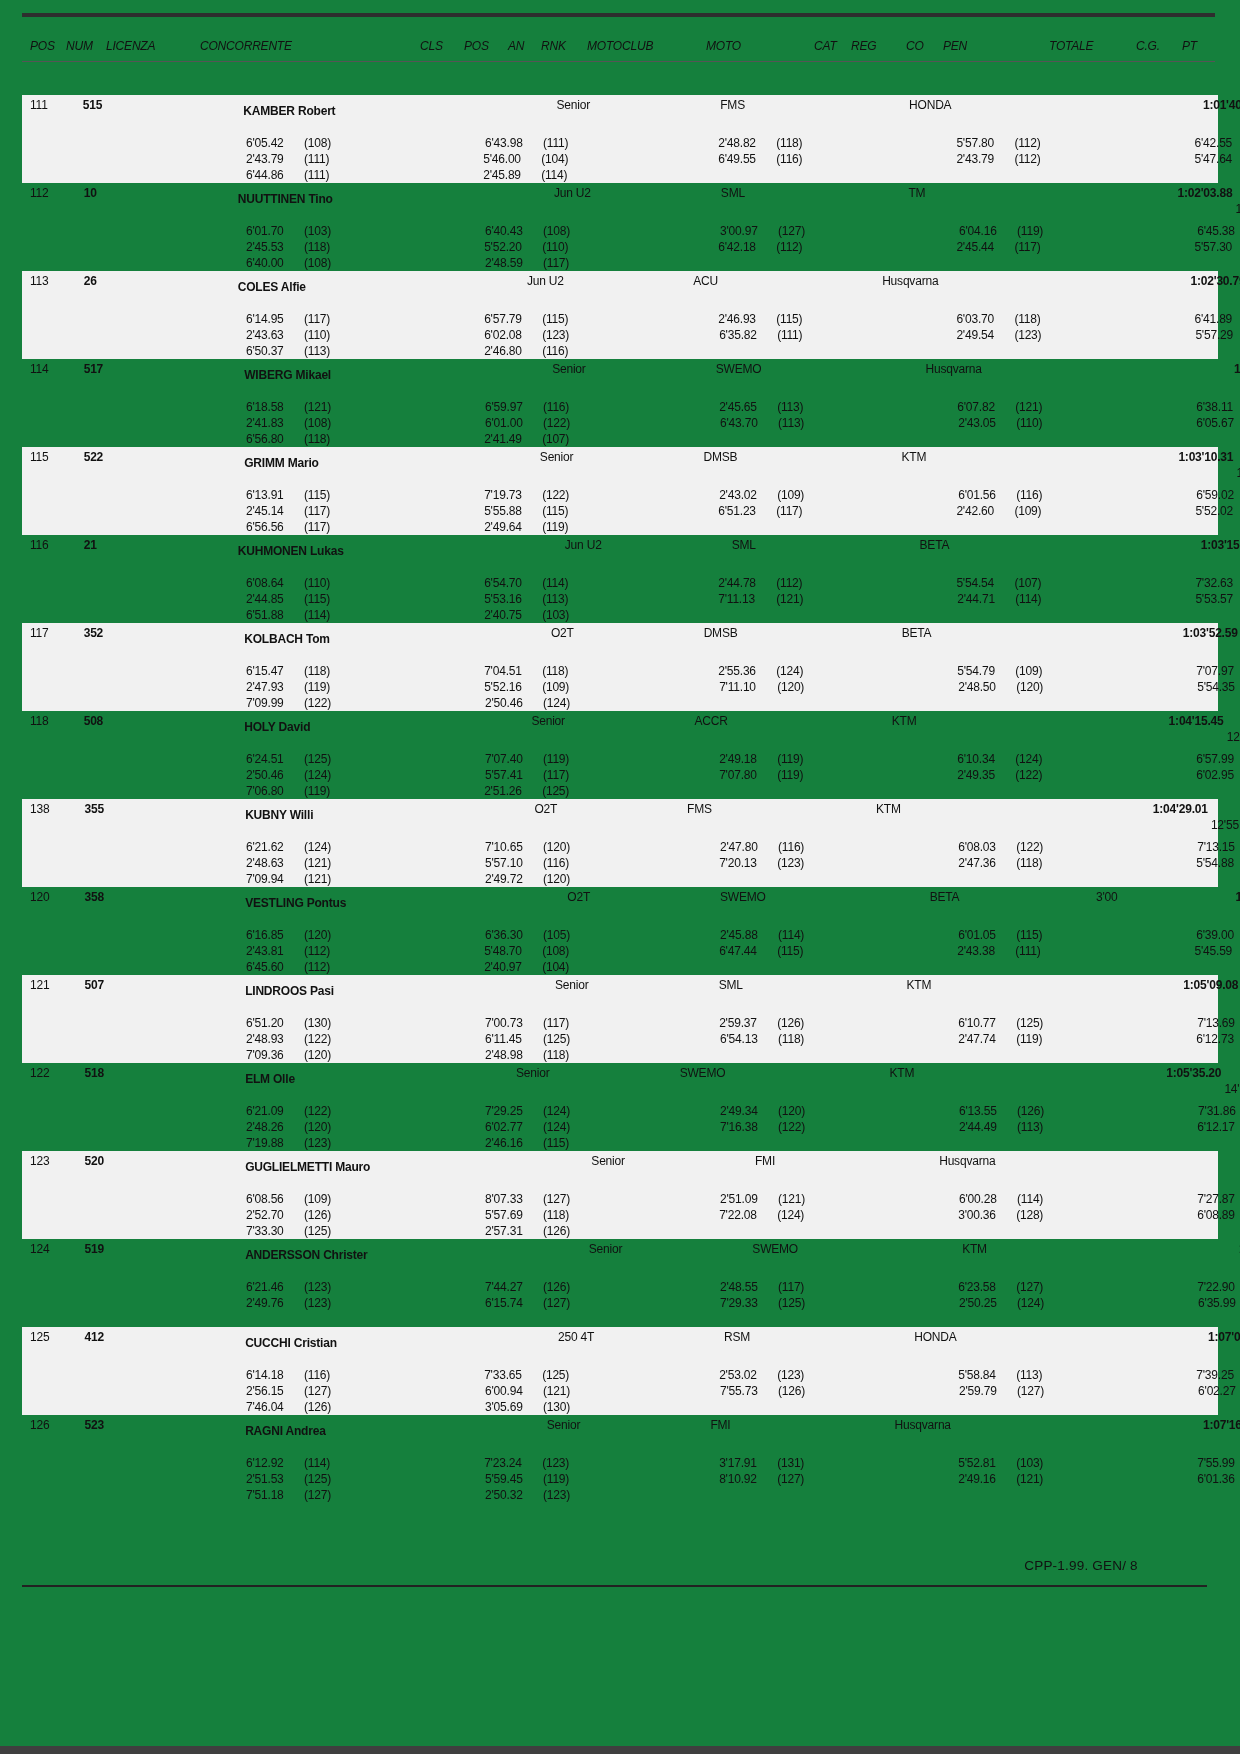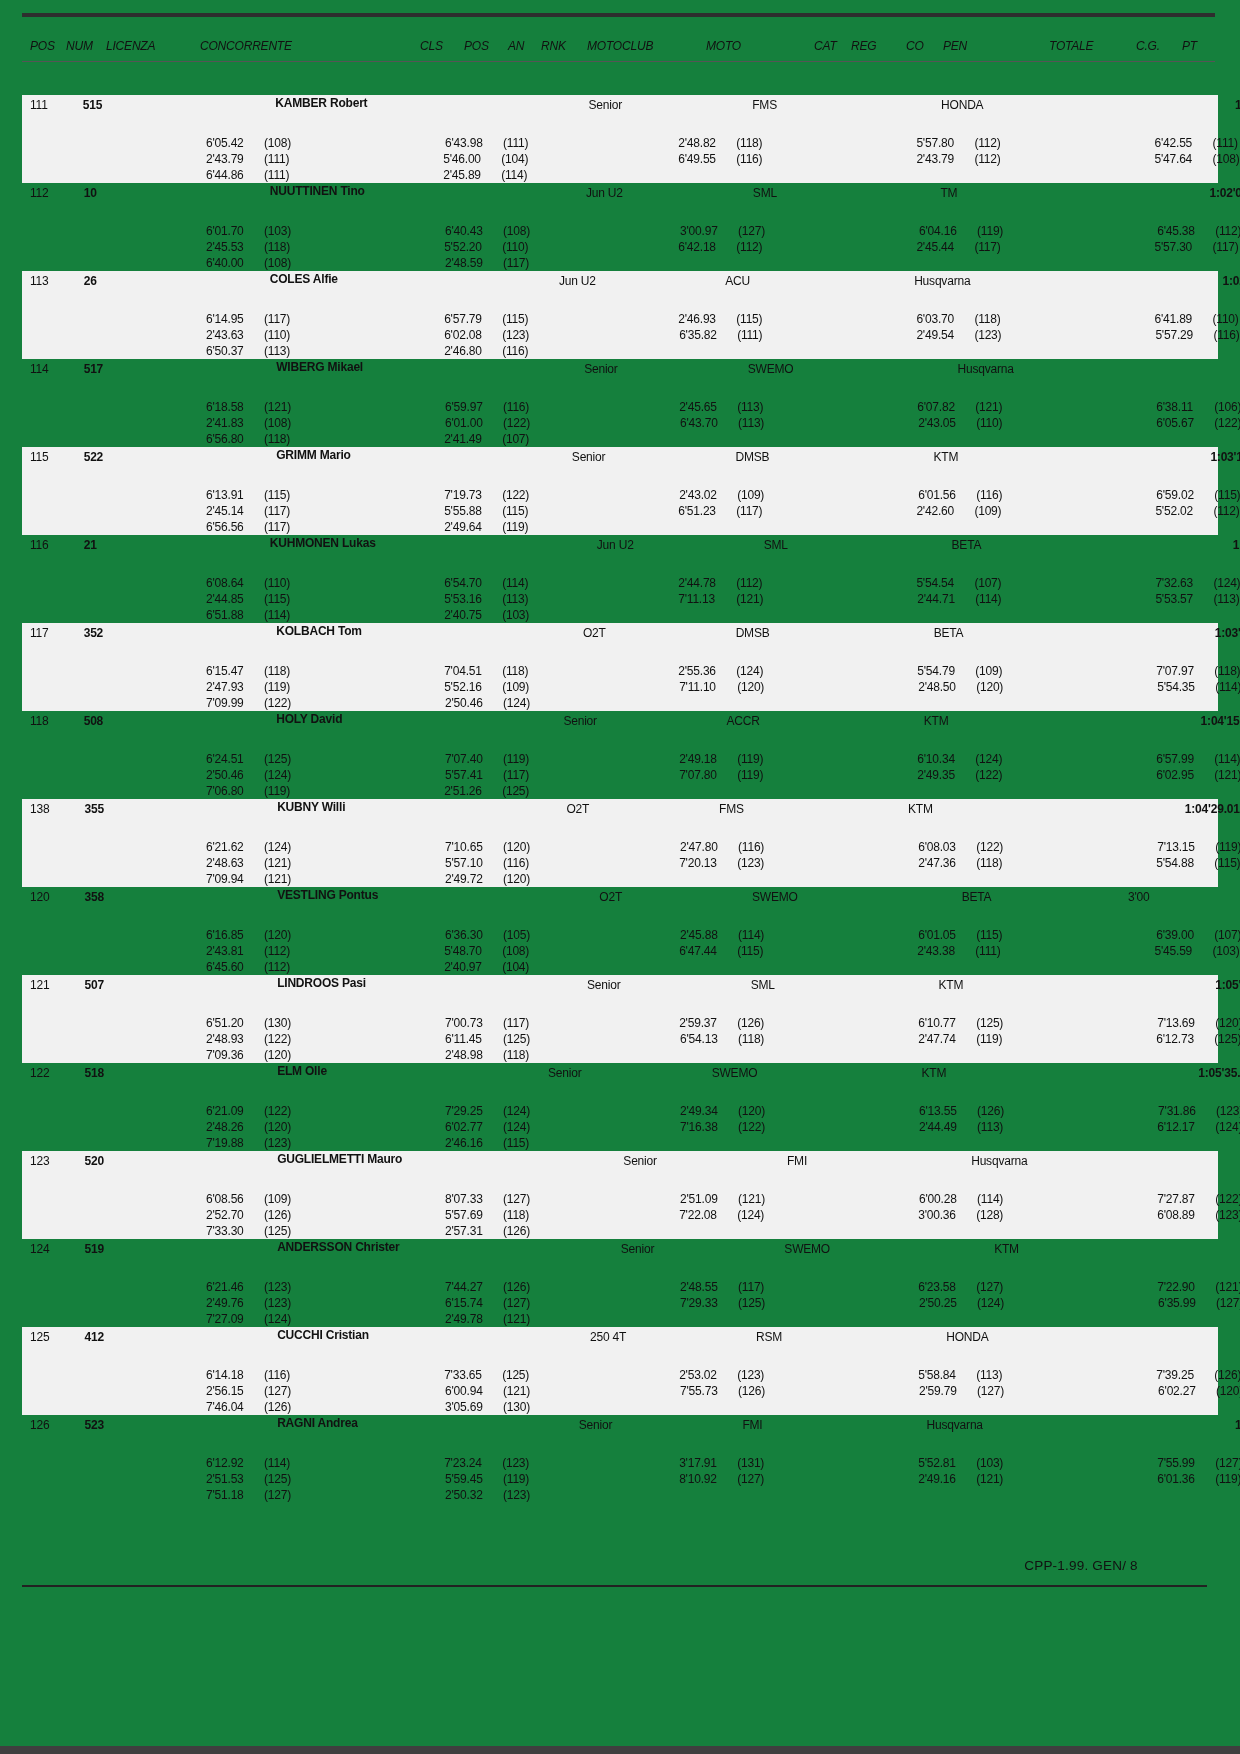--- a/index.html
+++ b/index.html
@@ -14,28 +14,28 @@
   .hc10{left:814px}.hc11{left:851px}.hc12{left:906px}.hc13{left:943px}.hc14{left:1049px}
   .hc15{left:1136px}.hc16{left:1182px}
   .header-rule{position:absolute;left:22px;right:25px;top:61px;height:1px;background:#555;}
   .riders{position:absolute;top:95px;left:0;right:0;}
   .rider{position:relative;height:88px;}
   .rider.shaded::before{content:"";position:absolute;left:22px;right:22px;top:0;bottom:0;background:#f1f1f1;}
   .rider span{position:relative;}
   .r-pos,.r-num,.r-name,.r-cls,.r-club,.r-moto,.r-pen,.r-tot,.r-gap{position:absolute;white-space:nowrap;line-height:16px;}
   .r-pos{left:30px;top:2px;}
   .r-num{left:62px;top:2px;font-weight:bold;}
-  .r-name{left:200px;top:0;font-weight:bold;margin-left:32px;}
+  .r-name{left:200px;top:8px;font-weight:bold;}
   .r-cls{left:418px;top:2px;}
   .r-club{left:545px;top:2px;width:120px;text-align:left;}
   .r-moto{left:706px;top:2px;margin-top:36px;}
   .r-pen{left:840px;top:2px;width:90px;text-align:right;}
   .r-tot{left:955px;top:2px;width:157px;text-align:right;font-weight:bold;}
   .r-gap{left:955px;top:18px;width:157px;text-align:right;}
-  .lapline{position:absolute;left:0;right:0;height:16px;line-height:16px;}
+  .lapline{position:absolute;left:0;right:0;height:16px;line-height:16px;padding-left:40px;}
   .l1{top:40px}.l2{top:56px}.l3{top:72px}
   .lapcell{position:absolute;white-space:nowrap;}
   .lc0{left:206px}.lc1{left:360px}.lc2{left:510px}.lc3{left:664px}.lc4{left:818px}
   .lt{display:inline-block;width:58px;}
   .lp{display:inline-block;}
   .footer{position:absolute;top:1558px;left:955px;width:252px;text-align:center;font-size:13.5px;letter-spacing:0.2px;}
   .footer-rule{position:absolute;left:22px;right:33px;top:1585px;height:2px;background:#222;}
   .bottom-bar{position:absolute;left:0;right:0;bottom:0;height:8px;background:#3f3f3f;}
 </style>
 </head>
@@ -266,21 +266,20 @@
     <span class="r-num">519</span>
     <span class="r-name">ANDERSSON Christer</span>
     <span class="r-cls">Senior</span>
     <span class="r-club">SWEMO</span>
     <span class="r-moto">KTM</span>
     <span class="r-pen"></span>
     <span class="r-tot">1:06'58.70</span>
     
     <div class="lapline l1"><span class="lapcell lc0"><span class="lt">6'21.46</span><span class="lp">(123)</span></span><span class="lapcell lc1"><span class="lt">7'44.27</span><span class="lp">(126)</span></span><span class="lapcell lc2"><span class="lt">2'48.55</span><span class="lp">(117)</span></span><span class="lapcell lc3"><span class="lt">6'23.58</span><span class="lp">(127)</span></span><span class="lapcell lc4"><span class="lt">7'22.90</span><span class="lp">(121)</span></span></div>
     <div class="lapline l2"><span class="lapcell lc0"><span class="lt">2'49.76</span><span class="lp">(123)</span></span><span class="lapcell lc1"><span class="lt">6'15.74</span><span class="lp">(127)</span></span><span class="lapcell lc2"><span class="lt">7'29.33</span><span class="lp">(125)</span></span><span class="lapcell lc3"><span class="lt">2'50.25</span><span class="lp">(124)</span></span><span class="lapcell lc4"><span class="lt">6'35.99</span><span class="lp">(127)</span></span></div>
-    <div class="lapline l3"><span class="lapcell lc0"><span class="lt">7'27.09</span><span class="lp">(124)</span></span><span class="lapcell lc1"><span class="lt">2'49.78</span><span class="lp">(121)</span></span></div>
   </div>
 
   <div class="rider shaded">
     <span class="r-pos">125</span>
     <span class="r-num">412</span>
     <span class="r-name">CUCCHI Cristian</span>
     <span class="r-cls">250 4T</span>
     <span class="r-club">RSM</span>
     <span class="r-moto">HONDA</span>
     <span class="r-pen"></span>

